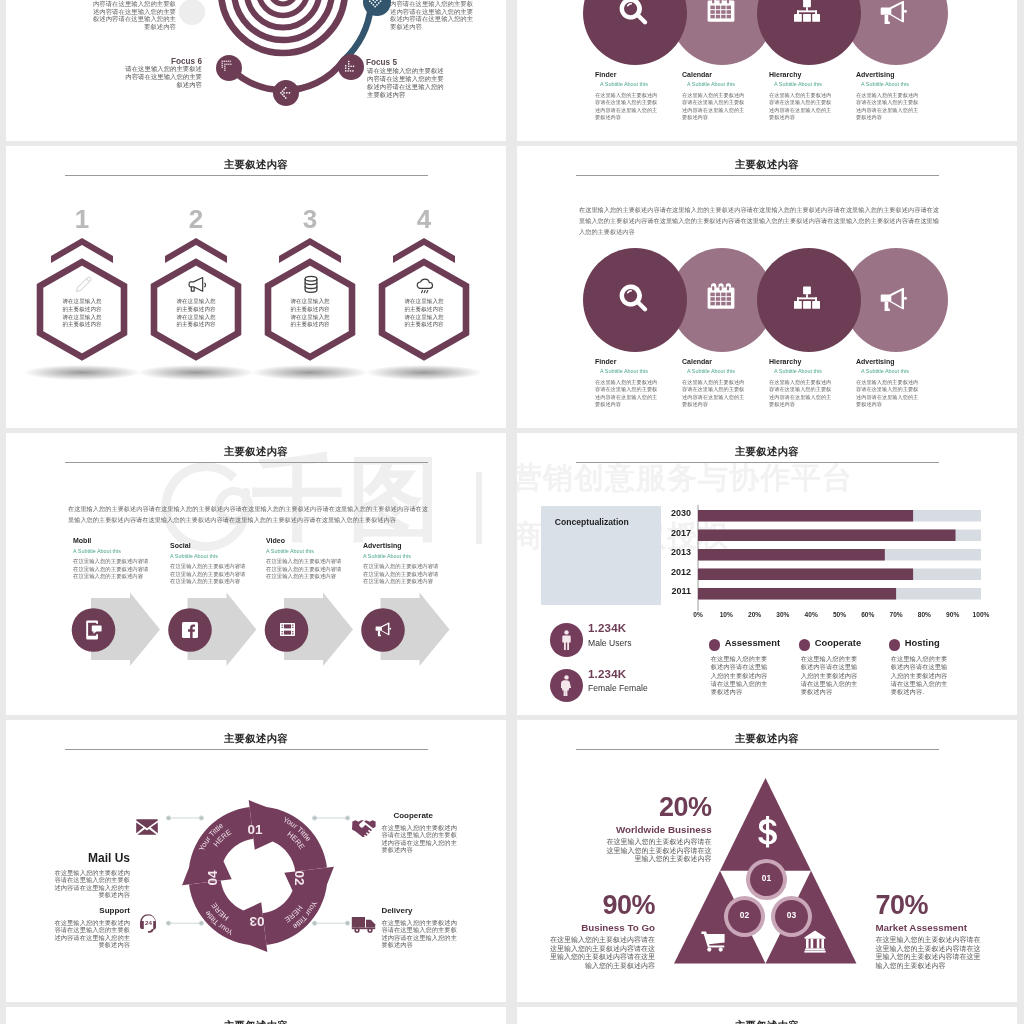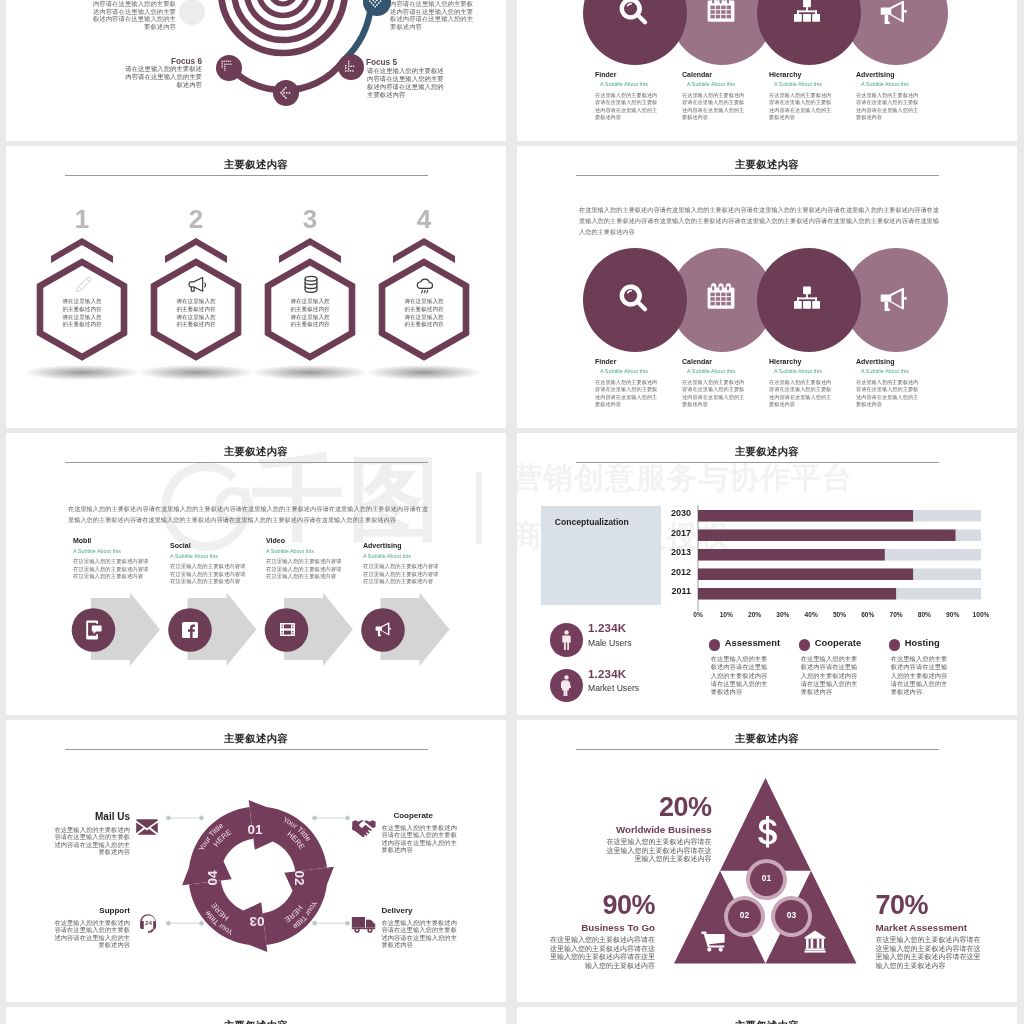--- a/index.html
+++ b/index.html
@@ -525,21 +525,21 @@
 
   <div class="abs" style="left:32.5px;top:235.5px;width:130px;height:34px;">
     <div class="abs" style="left:0;top:0;width:33.5px;height:33.5px;border-radius:50%;background:#753D5C;"></div>
     <svg class="abs" style="left:11.5px;top:6.5px;" width="11" height="21" viewBox="0 0 11 21">
       <g fill="#f3e7ec">
           <circle cx="5.5" cy="2.4" r="2.2"></circle>
       <path d="M5.5 5.3 c2.1 0 3.0 1.1 3.4 2.7 l1.2 5.1 h-1.9 l-.6 2.4 h-1.2 v5.4 h-1.8 v-5.4 h-.2 v5.4 h-1.8 v-5.4 h-1.2 l-.6-2.4 h-1.9 l1.2-5.1 c.4-1.6 1.3-2.7 3.4-2.7 z"></path>
         </g>
     </svg>
     <div class="abs" style="left:38.5px;top:-1px;font-size:11.5px;font-weight:bold;color:#6d3d55;letter-spacing:.2px;">1.234K</div>
-    <div class="abs" style="left:38.5px;top:14.5px;font-size:8.6px;color:#333;">Market Users</div>
+    <div class="abs" style="left:38.5px;top:14.5px;font-size:8.6px;color:#333;">Female Female</div>
   </div>
 
   <div class="abs" style="left:192.2px;top:204px;width:88px;">
     <div class="abs" style="left:0;top:2.3px;width:11.3px;height:11.3px;border-radius:50%;background:#753D5C;"></div>
     <div class="abs" style="left:15.6px;top:0px;font-size:9.4px;font-weight:bold;color:#1f1f1f;">Assessment</div>
     <div class="abs" style="left:1.5px;top:18px;width:58px;font-size:6.3px;line-height:8.3px;color:#5a5a5a;">在这里输入您的主要叙述内容请在这里输入您的主要叙述内容请在这里输入您的主要叙述内容</div>
   </div>
   <div class="abs" style="left:282.2px;top:204px;width:88px;">
     <div class="abs" style="left:0;top:2.3px;width:11.3px;height:11.3px;border-radius:50%;background:#753D5C;"></div>
     <div class="abs" style="left:15.6px;top:0px;font-size:9.4px;font-weight:bold;color:#1f1f1f;">Cooperate</div>
@@ -636,21 +636,21 @@
       <circle cx="6.0" cy="15.2" r="2.6"></circle>
         <circle cx="19.0" cy="15.2" r="2.6"></circle>
     </g>
     <g fill="#fff">
         <circle cx="6.0" cy="15.2" r="1.0"></circle>
         <circle cx="19.0" cy="15.2" r="1.0"></circle>
       </g>
   </svg>
 
   <div class="abs" style="left:43px;top:91px;width:81px;text-align:right;">
-    <div style="font-size:10px;font-weight:bold;color:#1f1f1f;">Mail Us</div>
+    <div style="font-size:12px;font-weight:bold;color:#1f1f1f;margin-top:40px;">Mail Us</div>
     <div style="font-size:6.3px;line-height:7.4px;color:#5a5a5a;margin-top:4px;">在这里输入您的主要叙述内容请在这里输入您的主要叙述内容请在这里输入您的主要叙述内容</div>
   </div>
   <div class="abs" style="left:375.4px;top:91px;width:81px;">
     <div style="font-size:8px;font-weight:bold;color:#1f1f1f;margin-left:12px;">Cooperate</div>
     <div style="font-size:6.3px;line-height:7.4px;color:#5a5a5a;margin-top:4px;">在这里输入您的主要叙述内容请在这里输入您的主要叙述内容请在这里输入您的主要叙述内容</div>
   </div>
   <div class="abs" style="left:43px;top:186px;width:81px;text-align:right;">
     <div style="font-size:8px;font-weight:bold;color:#1f1f1f;">Support</div>
     <div style="font-size:6.3px;line-height:7.4px;color:#5a5a5a;margin-top:4px;">在这里输入您的主要叙述内容请在这里输入您的主要叙述内容请在这里输入您的主要叙述内容</div>
   </div>

